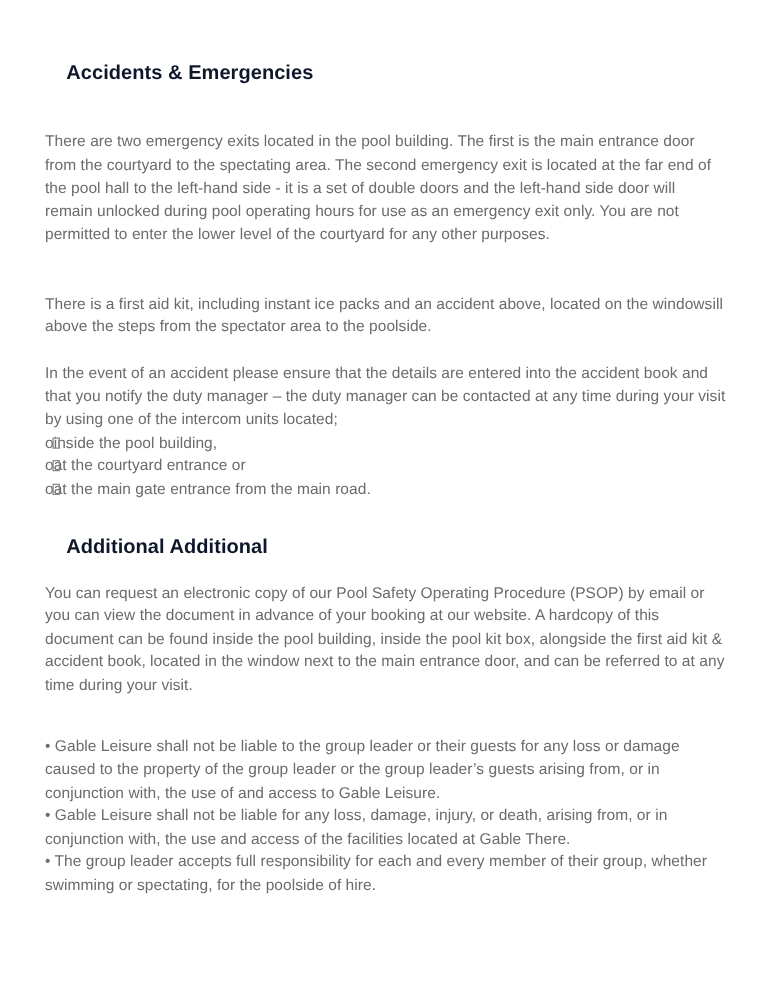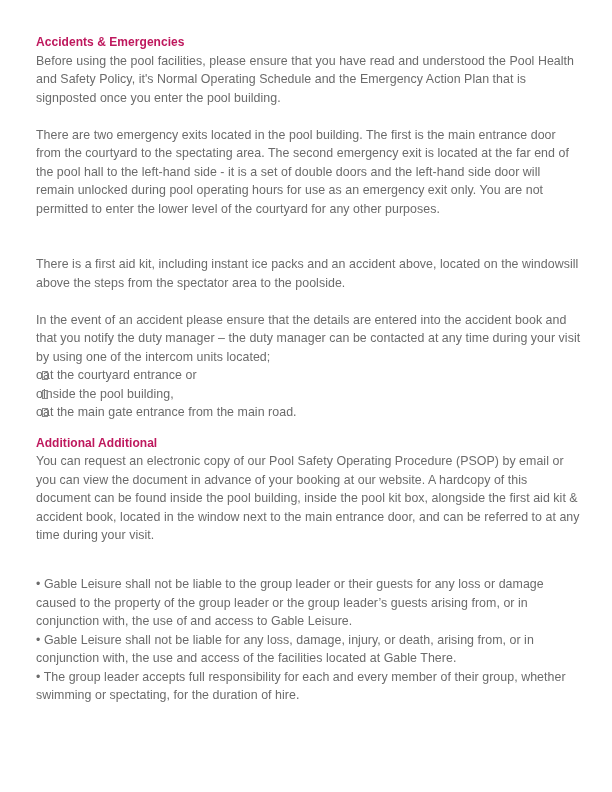--- a/index.html
+++ b/index.html
@@ -3,61 +3,60 @@
   <meta charset="utf-8">
   <style>
     html, body { margin: 0; padding: 0; background: #ffffff; }
     body { width: 612px; height: 792px; overflow: hidden; position: relative; }
     .page {
       position: absolute; left: 36px; top: 33px; width: 545px;
       font-family: "Liberation Sans", sans-serif;
       font-size: 12.4px; line-height: 18.5px; color: #6b6b6b;
       letter-spacing: 0.05px;
     }
-    .heading { color: #be185d; font-weight: bold; margin: 0; font-size: 12px; line-height: 18.5px; }
+    .heading { color: #0f172a; font-weight: bold; margin: 17px; font-size: 16px; line-height: 18.5px; }
     .para { margin: 0; }
     .gap { height: 18.5px; }
     .gap-small { height: 12px; }
     .bline { display: block; }
     .tofu {
       display: inline-block; width: 6px; height: 9px;
       border: 1px solid #8a8a8a; box-sizing: border-box;
       margin-left: -1px; margin-right: -5px; vertical-align: -1px;
       position: relative;
     }
   </style>
 </head>
 <body>
 
 <div class="page">
   <section>
     <h3 class="heading">Accidents &amp; Emergencies</h3>
-    <p class="para">Before using the pool facilities, please ensure that you have read and understood the Pool Health and Safety Policy, it's Normal Operating Schedule and the Emergency Action Plan that is signposted once you enter the pool building.</p>
     <div class="gap"></div>
     <p class="para">There are two emergency exits located in the pool building. The first is the main entrance door from the courtyard to the spectating area. The second emergency exit is located at the far end of the pool hall to the left-hand side - it is a set of double doors and the left-hand side door will remain unlocked during pool operating hours for use as an emergency exit only. You are not permitted to enter the lower level of the courtyard for any other purposes.</p>
     <div class="gap"></div>
     <div class="gap"></div>
     <p class="para">There is a first aid kit, including instant ice packs and an accident above, located on the windowsill above the steps from the spectator area to the poolside.</p>
     <div class="gap"></div>
     <p class="para">In the event of an accident please ensure that the details are entered into the accident book and that you notify the duty manager – the duty manager can be contacted at any time during your visit by using one of the intercom units located;</p>
     <div>
+      <span class="bline"><span>o</span><span class="tofu"></span><span>inside the pool building,</span></span>
       <span class="bline"><span>o</span><span class="tofu"></span><span>at the courtyard entrance or</span></span>
-      <span class="bline"><span>o</span><span class="tofu"></span><span>inside the pool building,</span></span>
       <span class="bline"><span>o</span><span class="tofu"></span><span>at the main gate entrance from the main road.</span></span>
     </div>
   </section>
 
   <div class="gap-small"></div>
 
   <section>
     <h3 class="heading">Additional Additional</h3>
     <p class="para">You can request an electronic copy of our Pool Safety Operating Procedure (PSOP) by email or you can view the document in advance of your booking at our website. A hardcopy of this document can be found inside the pool building, inside the pool kit box, alongside the first aid kit &amp; accident book, located in the window next to the main entrance door, and can be referred to at any time during your visit.</p>
   </section>
 
   <div class="gap-small"></div>
 
   <section>
     <div class="gap"></div>
     <p class="para">• Gable Leisure shall not be liable to the group leader or their guests for any loss or damage caused to the property of the group leader or the group leader’s guests arising from, or in conjunction with, the use of and access to Gable Leisure.</p>
     <p class="para">• Gable Leisure shall not be liable for any loss, damage, injury, or death, arising from, or in conjunction with, the use and access of the facilities located at Gable There.</p>
-    <p class="para">• The group leader accepts full responsibility for each and every member of their group, whether swimming or spectating, for the duration of hire.</p>
+    <p class="para">• The group leader accepts full responsibility for each and every member of their group, whether swimming or spectating, for the poolside of hire.</p>
   </section>
 </div>
 
 </body></html>

